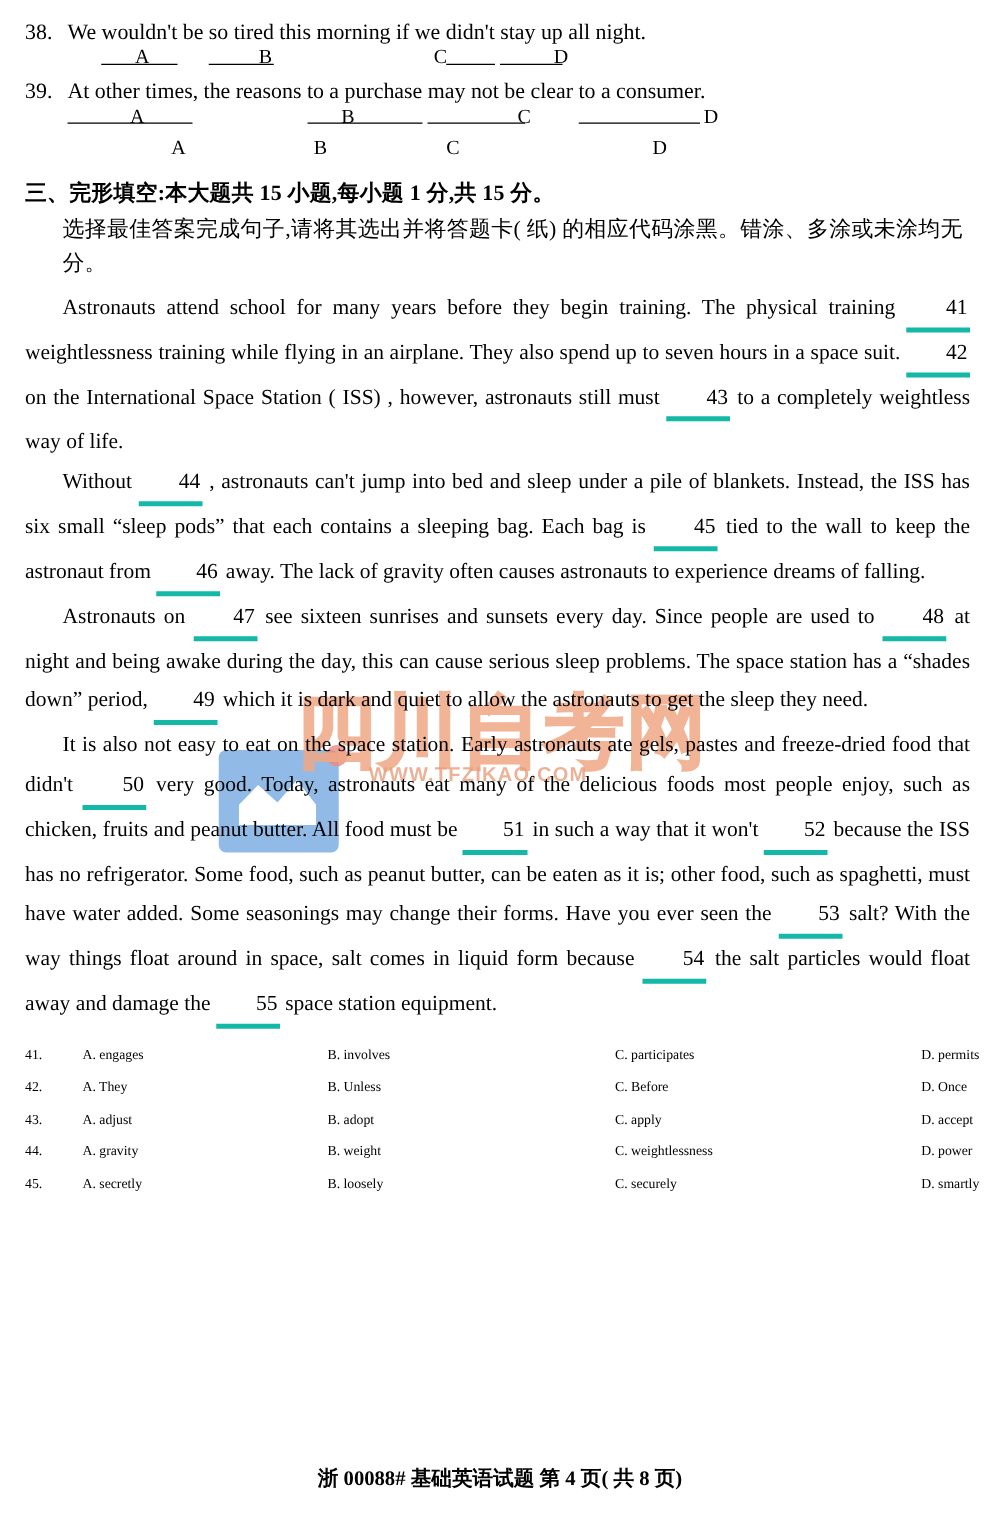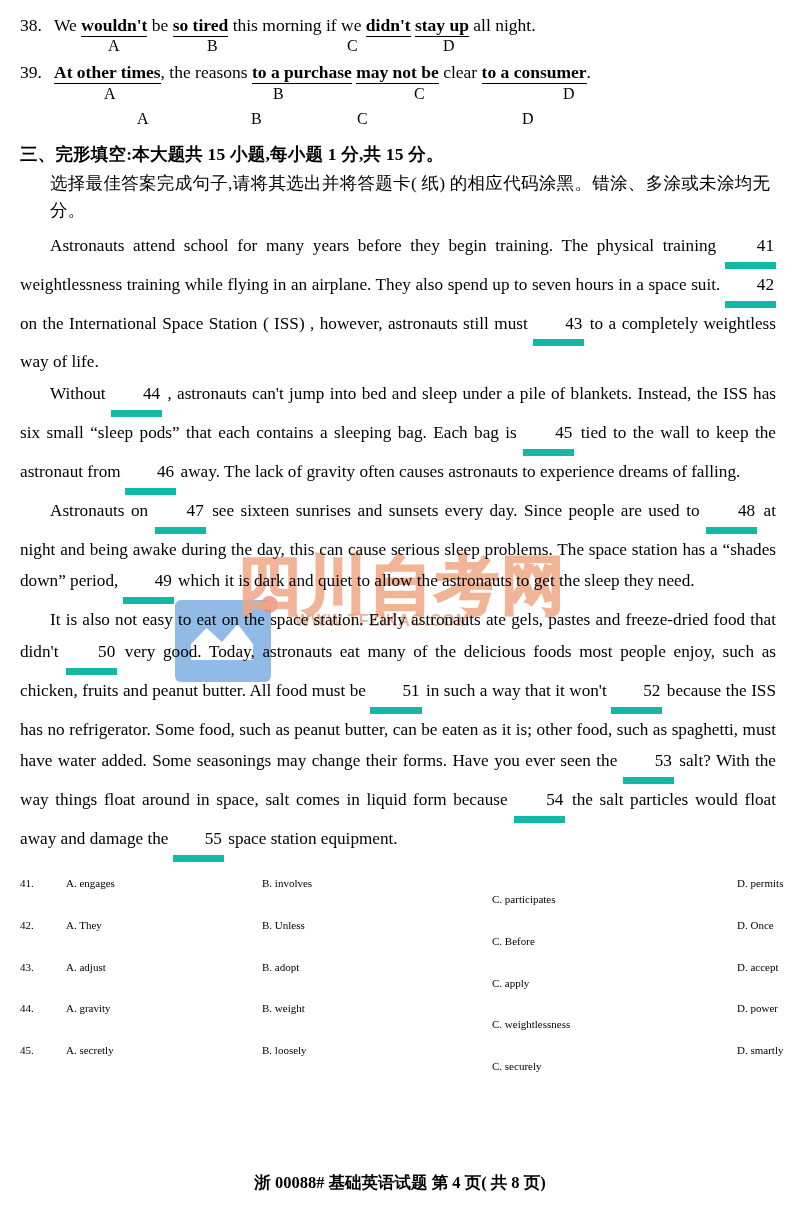--- a/index.html
+++ b/index.html
@@ -35,22 +35,21 @@
   }
   .gline {
     white-space: nowrap;
   }
   .gnum {
     display: inline-block;
     min-width: 34px;
   }
   .ul {
     border-bottom: 1px solid #000;
-    padding-bottom: 1px;
-    font-weight: bold;
+    padding-bottom: 16px;
   }
   .markers {
     position: relative;
     height: 20px;
     font-size: 16px;
     font-family: "Liberation Serif", serif;
   }
   .markers span {
     position: absolute;
     top: 0;
@@ -77,21 +76,21 @@
     text-align: justify;
     text-justify: inter-word;
     margin: 0 0 0 0;
     padding-right: 2px;
   }
   .para.indent {
     text-indent: 30px;
   }
   .blank {
     display: inline-block;
-    border-bottom: 7px solid #14b8a6;
+    border-bottom: 4px solid #14b8a6;
     text-align: center;
     padding: 0 2px 0 2px;
     min-width: 42px;
   }
   
   .opts {
     margin-top: 14px;
   }
   .optrow {
     display: flex;
@@ -101,21 +100,21 @@
   }
   .optnum {
     width: 46px;
     flex: 0 0 46px;
   }
   .opt {
     flex: 0 0 auto;
   }
   .optA { width: 196px; }
   .optB { width: 230px; }
-  .optC { width: 245px; margin-top: 16px; }
+  .optC { width: 245px; }
   .optD { width: auto; }
   
   .footer {
     position: absolute;
     bottom: 16px;
     left: 0;
     width: 800px;
     text-align: center;
     font-size: 16.5px;
     font-weight: bold;

